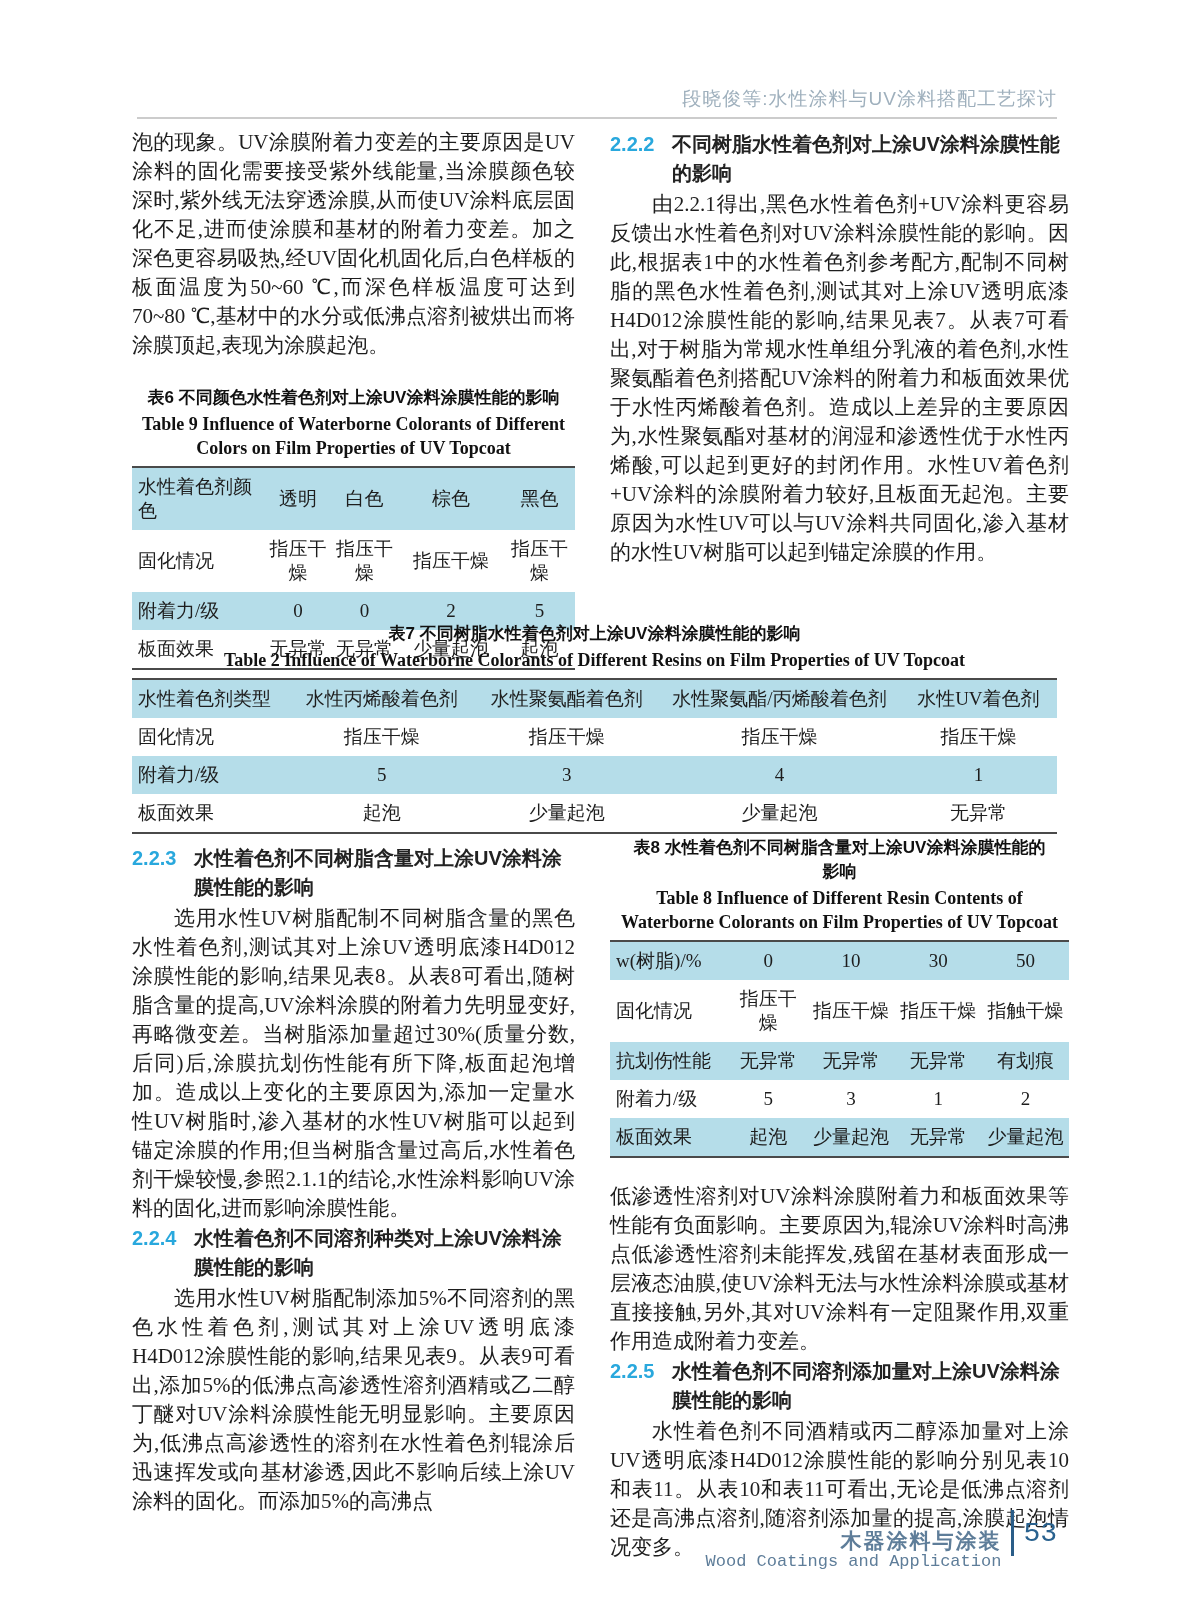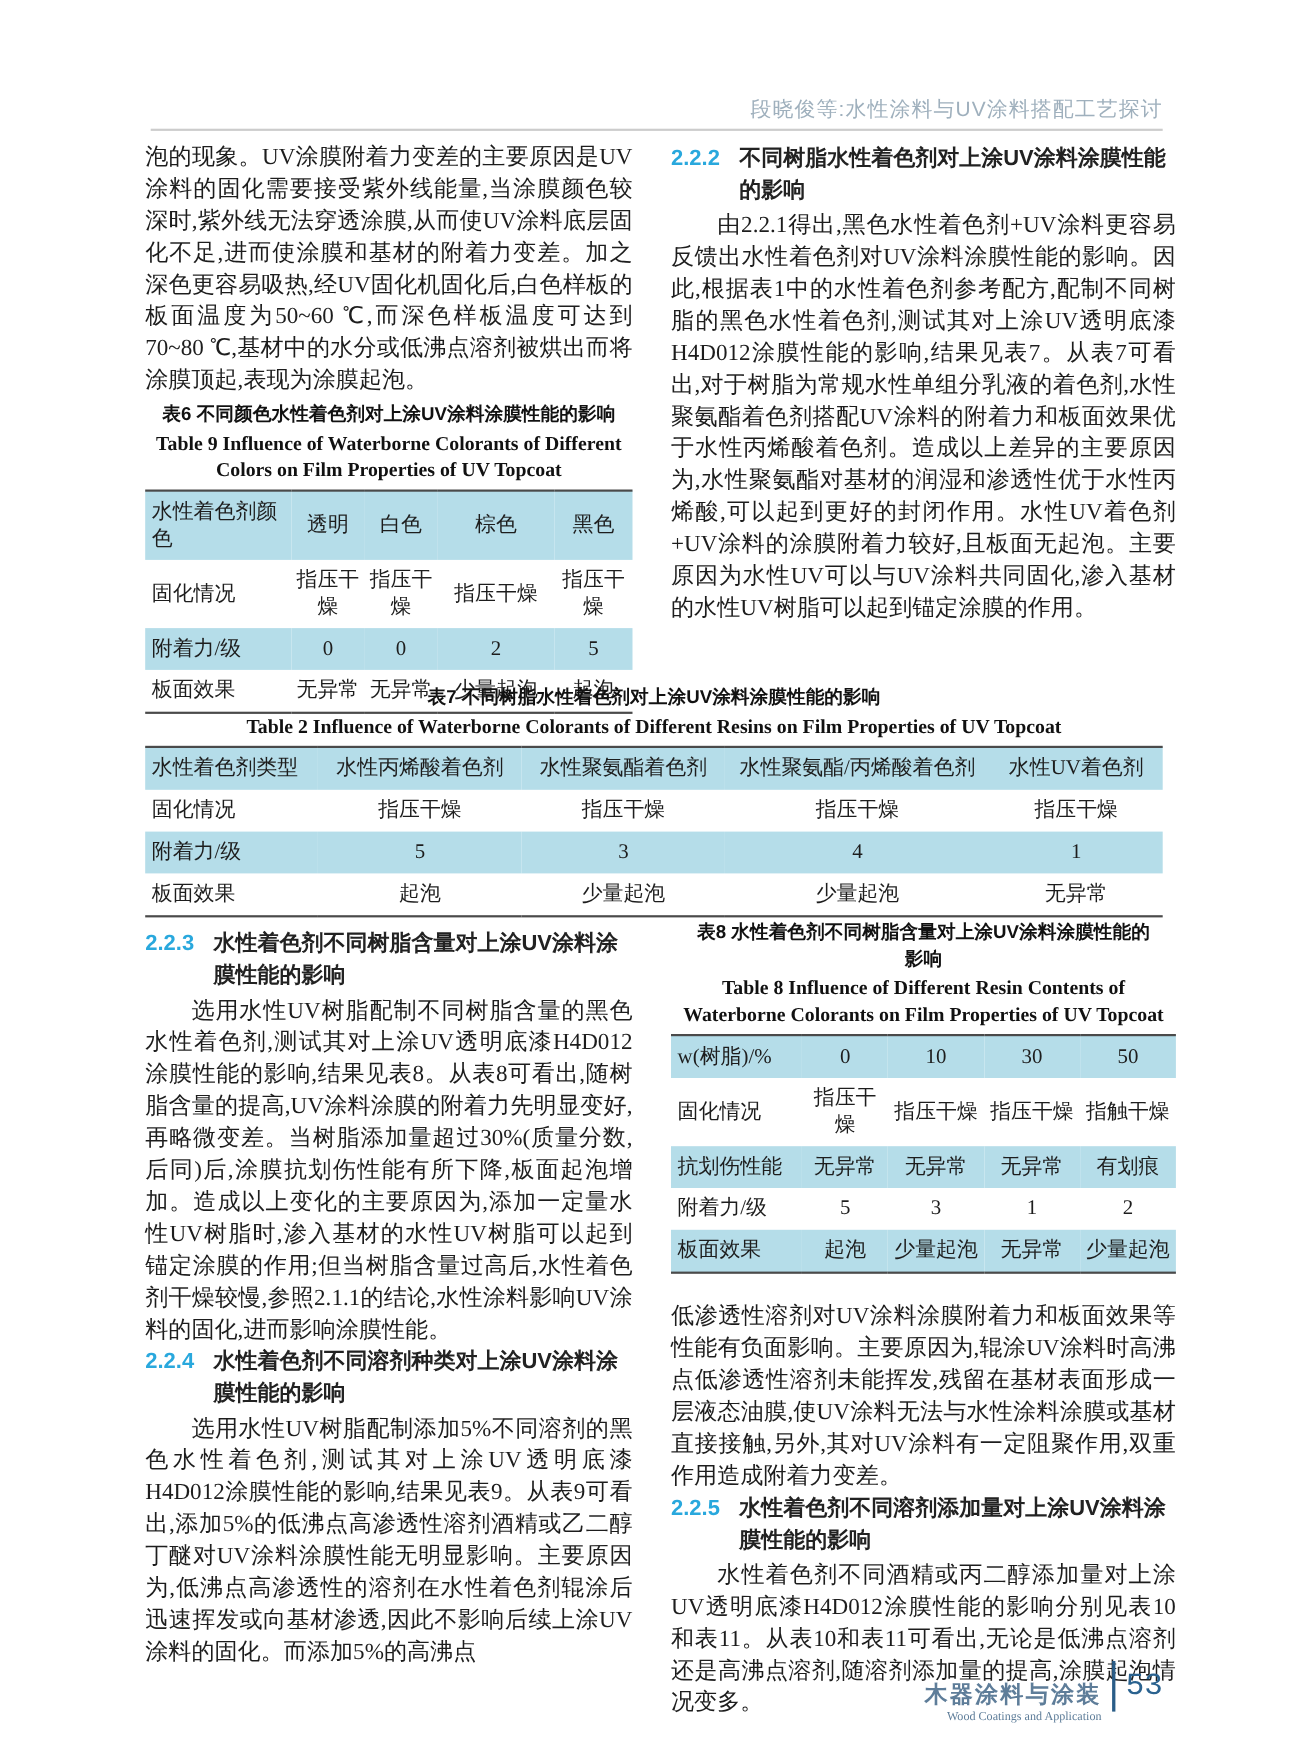--- a/index.html
+++ b/index.html
@@ -64,21 +64,21 @@
     display:flex; justify-content:flex-end; align-items:center;
   }
   .f-names { text-align:right; }
   .f-zh {
     font-family:"Liberation Sans", sans-serif; font-weight:bold;
     font-size:21px; line-height:24px; color:var(--footer_text,#5e7d99);
     letter-spacing:2px;
     margin-top:33px;
   }
   .f-en {
-    font-family:Liberation Serif, serif; font-size:11px; line-height:17px;
+    font-family:Liberation Mono, monospace; font-size:17px; line-height:17px;
     color:var(--footer_text,#5e7d99);
   }
   .f-bar {
     width:3px; height:46px; background:var(--footer_accent,#2a5d88);
     margin:0 9px 0 10px;
   }
   .f-page {
     font-family:Liberation Mono, monospace; font-size:28px;
     color:var(--footer_page,#2a628f);
   }
@@ -88,21 +88,21 @@
 
 <div class="page">
 
   <div class="running-head">段晓俊等:水性涂料与UV涂料搭配工艺探讨</div>
   <div class="head-rule"></div>
 
   <div class="block col-left" style="top:128px">
     <p class="para noindent">泡的现象。UV涂膜附着力变差的主要原因是UV涂料的固化需要接受紫外线能量,当涂膜颜色较深时,紫外线无法穿透涂膜,从而使UV涂料底层固化不足,进而使涂膜和基材的附着力变差。加之深色更容易吸热,经UV固化机固化后,白色样板的板面温度为50~60 ℃,而深色样板温度可达到70~80 ℃,基材中的水分或低沸点溶剂被烘出而将涂膜顶起,表现为涂膜起泡。</p>
   </div>
 
-  <div class="block col-left" style="top:365px">
+  <div class="block col-left" style="top:386px">
     <div class="tbl-title-zh">表6  不同颜色水性着色剂对上涂UV涂料涂膜性能的影响</div>
     <div class="tbl-title-en">Table 9  Influence of Waterborne Colorants of Different Colors on Film Properties of UV Topcoat</div>
     <table class="data-table">
       <colgroup>
           <col style="width:30%">
           <col style="width:15%">
           <col style="width:15%">
           <col style="width:24%">
           <col style="width:16%">
         </colgroup>

